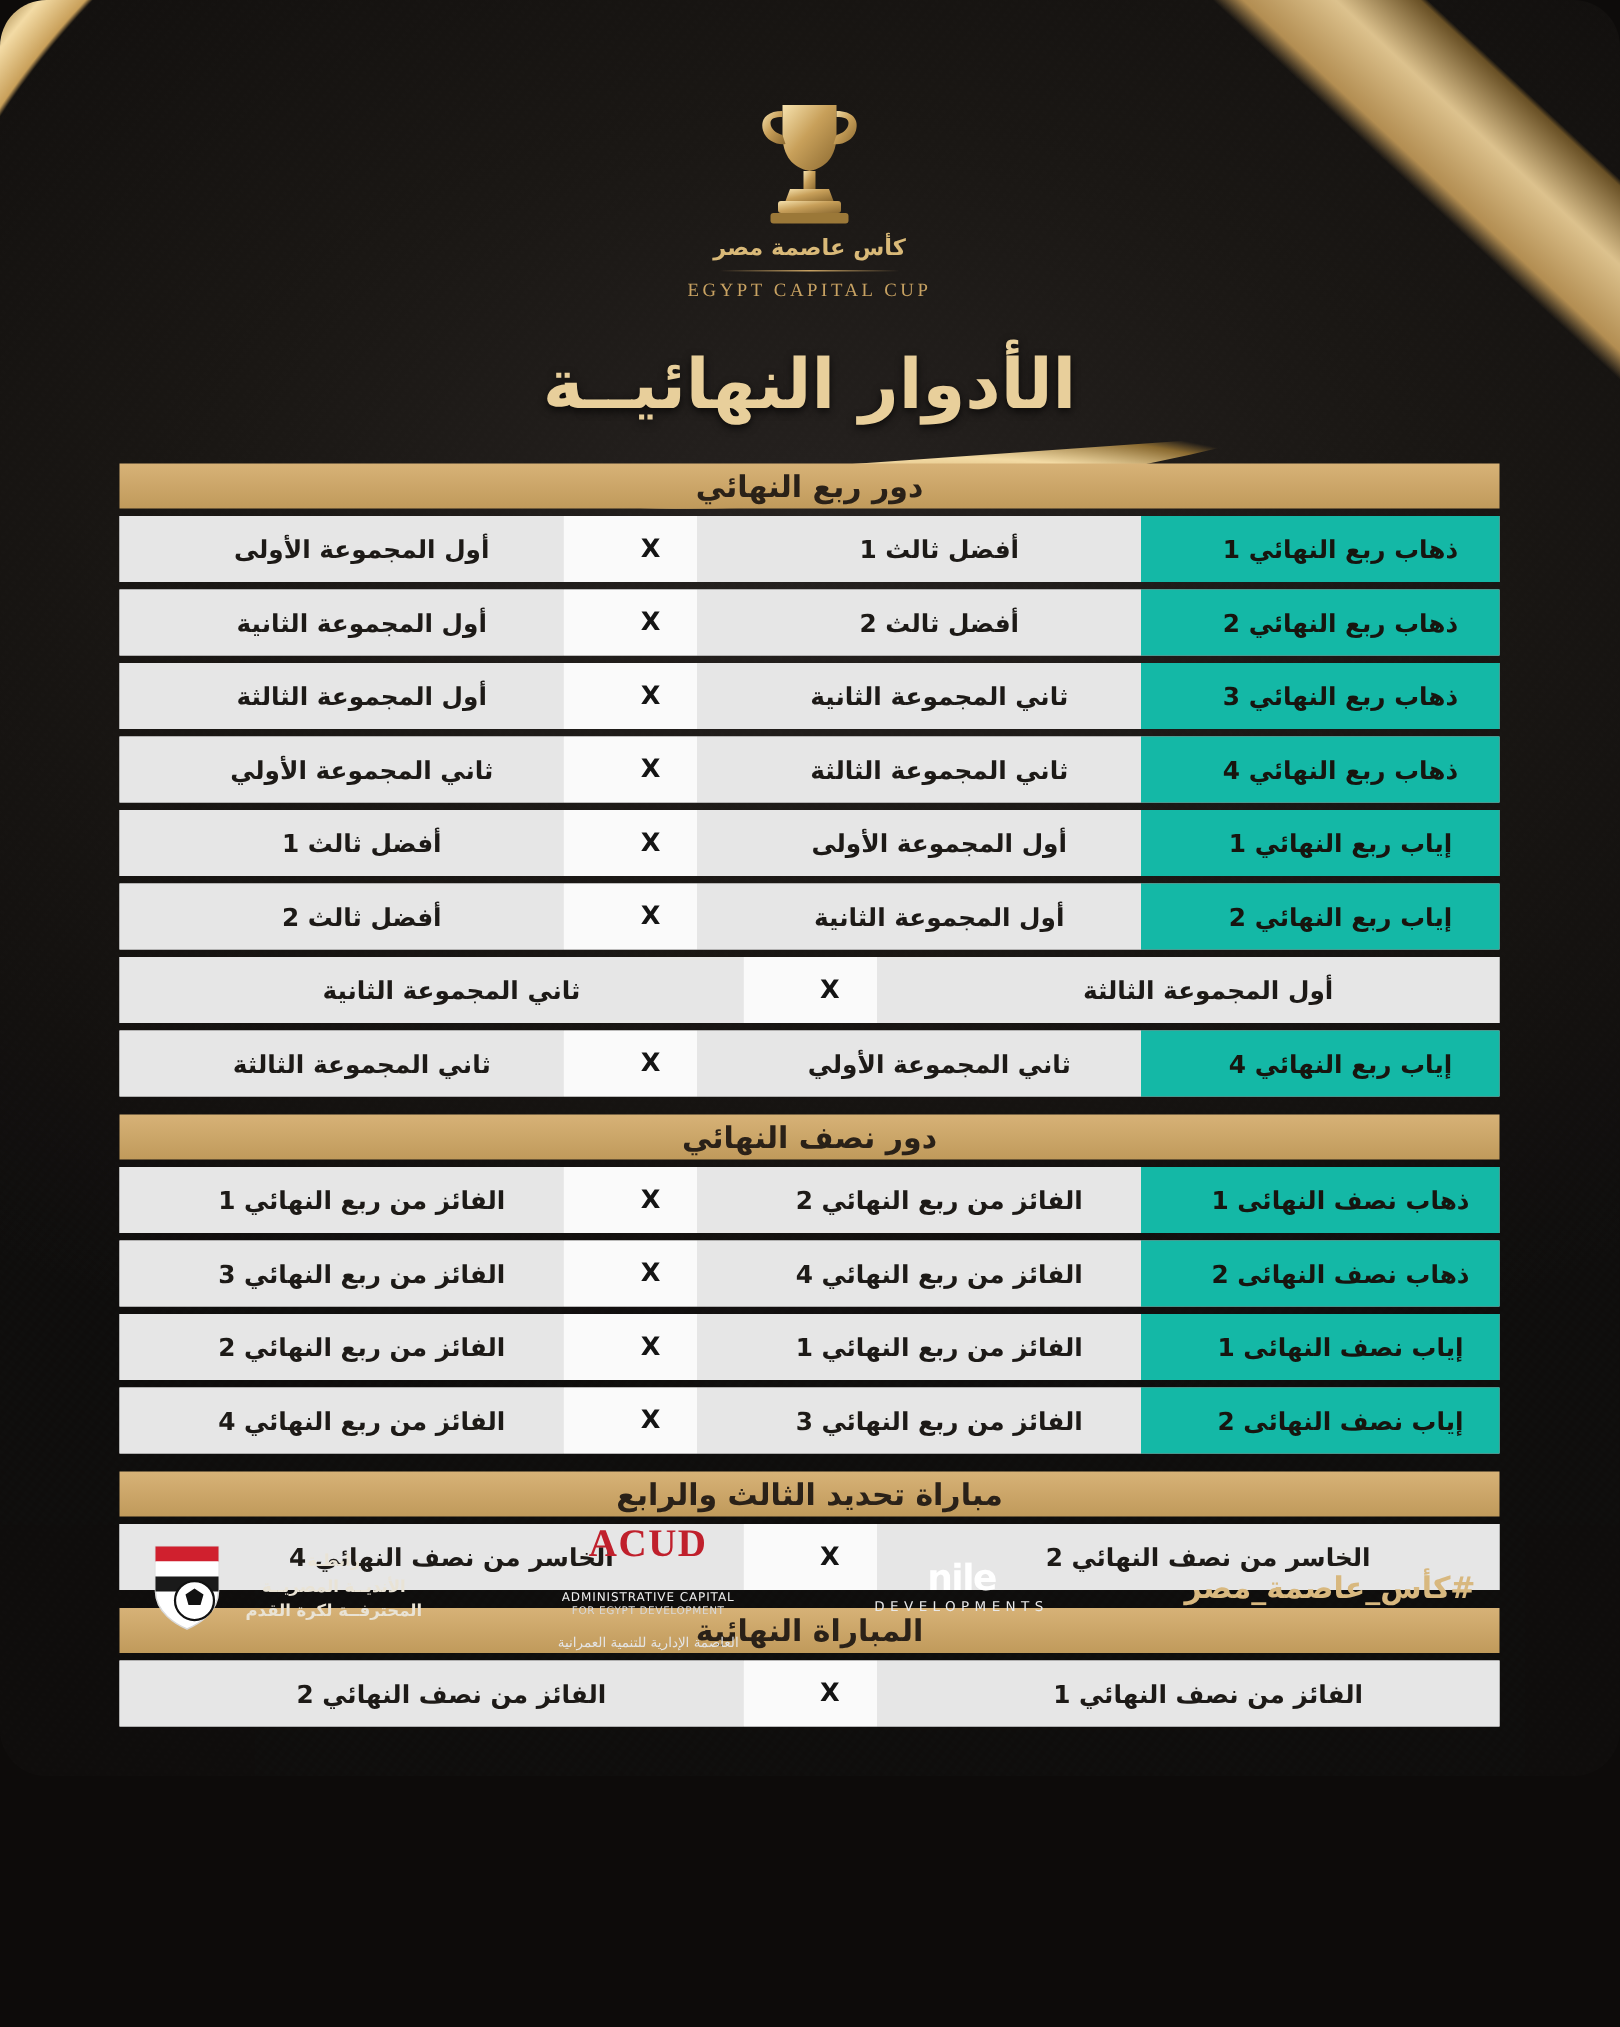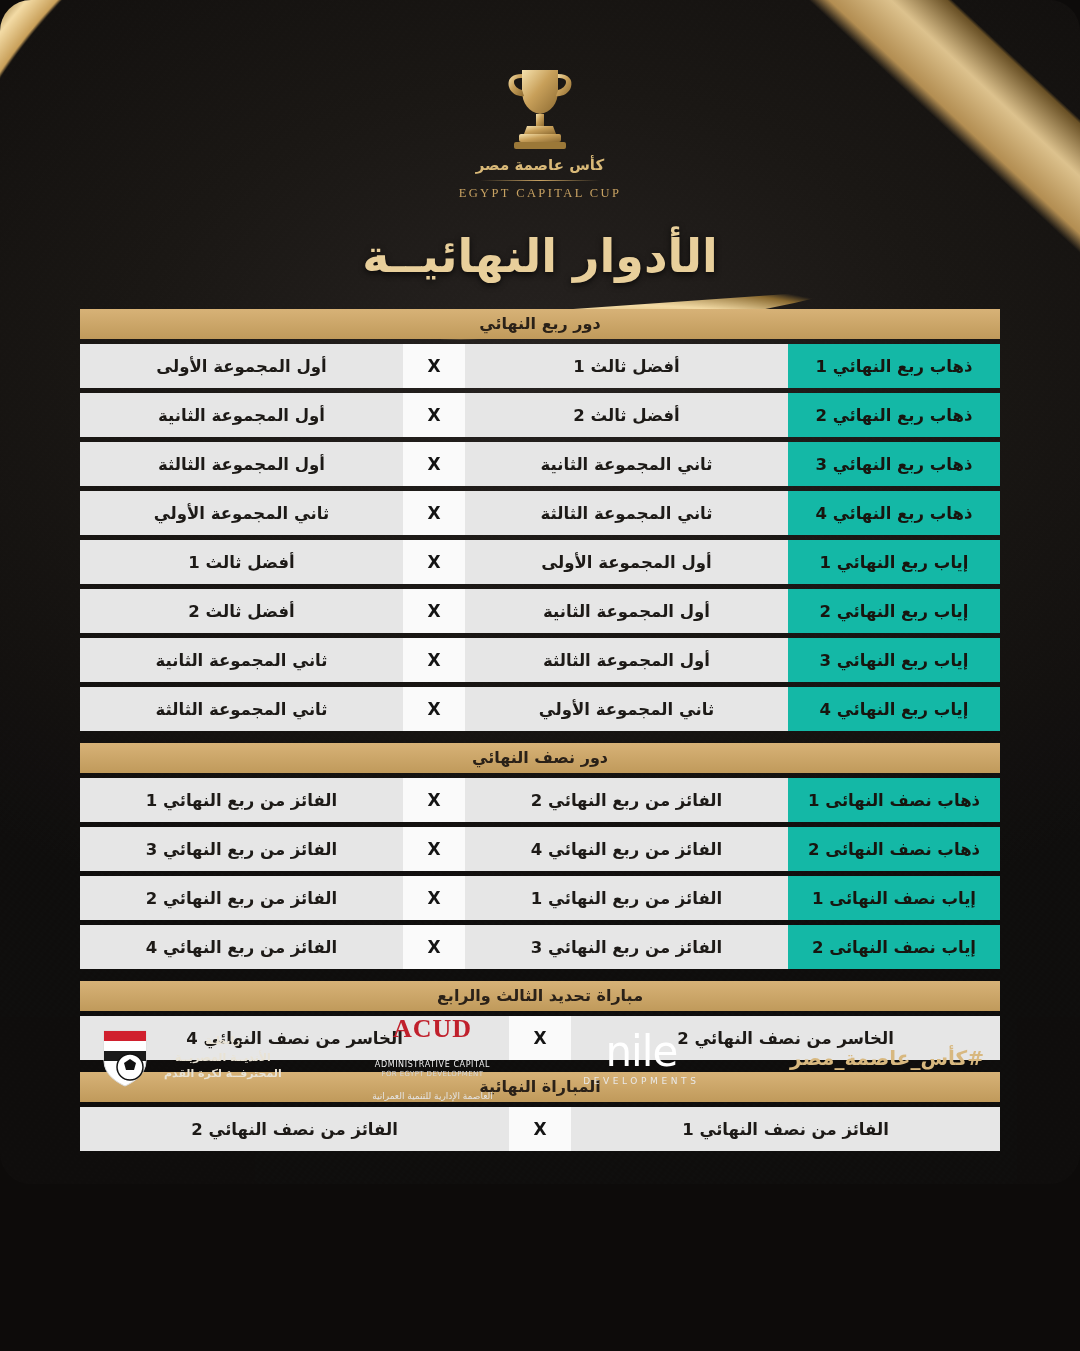--- a/index.html
+++ b/index.html
@@ -139,21 +139,21 @@
   .sheet {
     position: relative;
     z-index: 3;
     width: 920px;
     margin: 26px auto 0;
   }
   .section-head {
     height: 30px;
     line-height: 30px;
     text-align: center;
-    font-size: 16px;
+    font-size: 20px;
     font-weight: bold;
     color: #2a2118;
     background: linear-gradient(180deg, #d7b277 0%, #c09a5b 100%);
     margin-top: 12px;
     margin-bottom: 5px;
   }
   .section-head.first { margin-top: 0; }
 
   .row {
     display: flex;
@@ -162,20 +162,21 @@
     background: #e3e3e3;
     color: #1d1a17;
   }
   .cell {
     display: flex;
     align-items: center;
     justify-content: center;
     font-size: 16.5px;
     font-weight: bold;
     white-space: nowrap;
+    padding-left: 27px;
   }
   .c-label {
     width: 212px;
     background: #14b8a6;
     color: #17150f;
   }
   .c-team-a {
     flex: 1;
     background: #e6e6e6;
   }
@@ -207,22 +208,22 @@
     box-sizing: border-box;
   }
   .hashtag {
     font-size: 20px;
     font-weight: bold;
     color: #d8b87f;
     direction: rtl;
   }
   .fbrand { text-align: center; color: #fff; }
   .nile-logo {
-    font-size: 42px;
-    font-weight: normal;
+    font-size: 24px;
+    font-weight: bold;
     letter-spacing: -1px;
     line-height: 1;
     color: #ffffff;
     font-family: "DejaVu Sans", sans-serif;
   }
   .nile-sub {
     font-size: 9px;
     letter-spacing: 3.6px;
     color: #e9e9e9;
     margin-top: 3px;
@@ -334,21 +335,20 @@
       <div class="cell c-x">X</div>
       <div class="cell c-team-b">أفضل ثالث 1</div>
     </div>
     <div class="row">
       <div class="cell c-label">إياب ربع النهائي 2</div>
       <div class="cell c-team-a">أول المجموعة الثانية</div>
       <div class="cell c-x">X</div>
       <div class="cell c-team-b">أفضل ثالث 2</div>
     </div>
     <div class="row">
-      <div class="cell c-label">إياب ربع النهائي 3</div>
       <div class="cell c-team-a">أول المجموعة  الثالثة</div>
       <div class="cell c-x">X</div>
       <div class="cell c-team-b">ثاني المجموعة الثانية</div>
     </div>
     <div class="row">
       <div class="cell c-label">إياب ربع النهائي 4</div>
       <div class="cell c-team-a">ثاني المجموعة الأولي</div>
       <div class="cell c-x">X</div>
       <div class="cell c-team-b">ثاني المجموعة الثالثة</div>
     </div>

